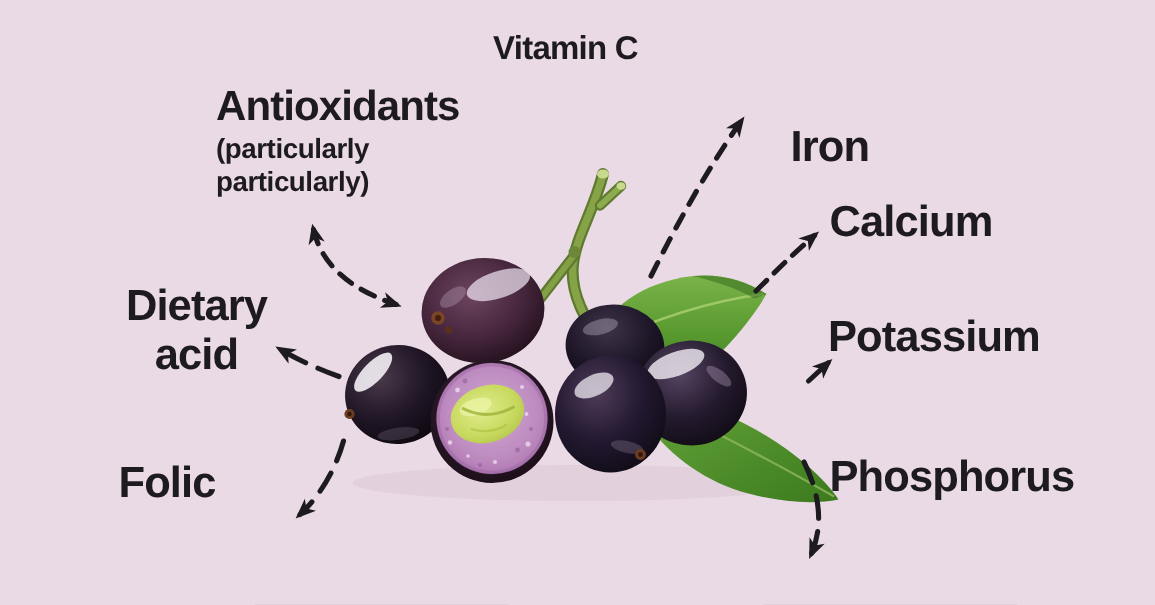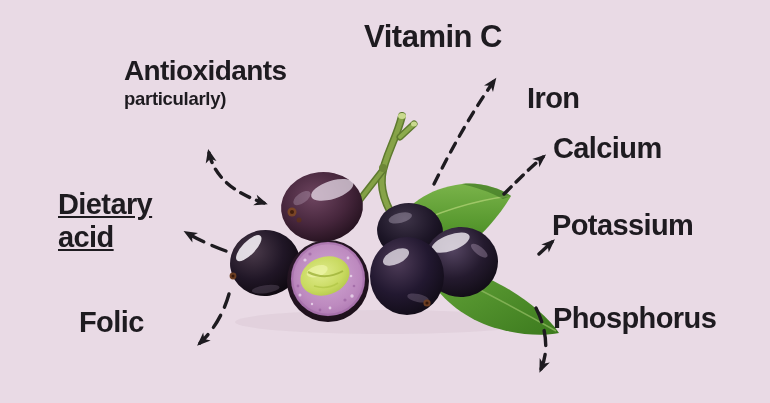--- a/index.html
+++ b/index.html
@@ -6,29 +6,29 @@
   body{background:#cfc3cc;font-family:"Liberation Sans","DejaVu Sans",sans-serif;}
   .stage{
     position:relative;width:770px;height:403px;overflow:hidden;
     background:#e9dae5;color:#1e1b20;
   }
   .stage svg.layer{position:absolute;left:0;top:0;width:770px;height:403px;}
   .lbl{
     position:absolute;font-weight:700;color:#1e1b20;
     font-size:29px;letter-spacing:-0.6px;line-height:1.05;white-space:nowrap;
   }
-  .title{position:absolute;left:252px;top:19px;width:250px;text-align:right;
-    font-weight:700;font-size:31px;letter-spacing:-0.5px;color:#1e1b20;}
-  .antiox{left:124px;top:56px;font-size:28px;}
+  .title{position:absolute;left:252px;top:19px;width:250px;text-align:center;
+    font-weight:700;font-size:22px;letter-spacing:-0.5px;color:#1e1b20;}
+  .antiox{left:144px;top:56px;font-size:28px;}
   .antiox .sub{font-size:18.5px;letter-spacing:-0.3px;line-height:1.16;margin-top:3px;font-weight:700;}
   .iron{left:527px;top:58px;margin-top:25px;}
   .calcium{left:553px;top:133px;}
   .potassium{left:552px;top:210px;}
   .phosphorus{left:553px;top:303px;}
-  .dietary{left:58px;top:188px;width:146px;line-height:1.14;text-decoration:underline;}
+  .dietary{left:58px;top:188px;width:146px;text-align:center;line-height:1.14;}
   .folic{left:79px;top:307px;width:146px;text-align:left;line-height:1.07;}
 </style>
 </head>
 <body>
 
 <div class="stage">
 
   <svg class="layer" viewBox="0 0 770 403" aria-hidden="true">
     <defs>
       <radialGradient id="gMaroon" cx="42%" cy="34%" r="75%">
@@ -187,20 +187,21 @@
       <path d="M226,251 C212,246 199,240 187,233" stroke-dasharray="15 9" marker-end="url(#ah)"></path>
       <path d="M229,294 C224,312 214,330 200,343" stroke-dasharray="14 9" marker-end="url(#ah)"></path>
     </g>
   </svg>
 
   <div class="title">Vitamin C</div>
 
   <div class="lbl antiox">
     <div>Antioxidants</div>
     <div class="sub">
+      <div>(particularly</div>
       <div>particularly)</div>
     </div>
   </div>
 
   <div class="lbl iron">Iron</div>
   <div class="lbl calcium">Calcium</div>
   <div class="lbl potassium">Potassium</div>
   <div class="lbl phosphorus">Phosphorus</div>
 
   <div class="lbl dietary">

